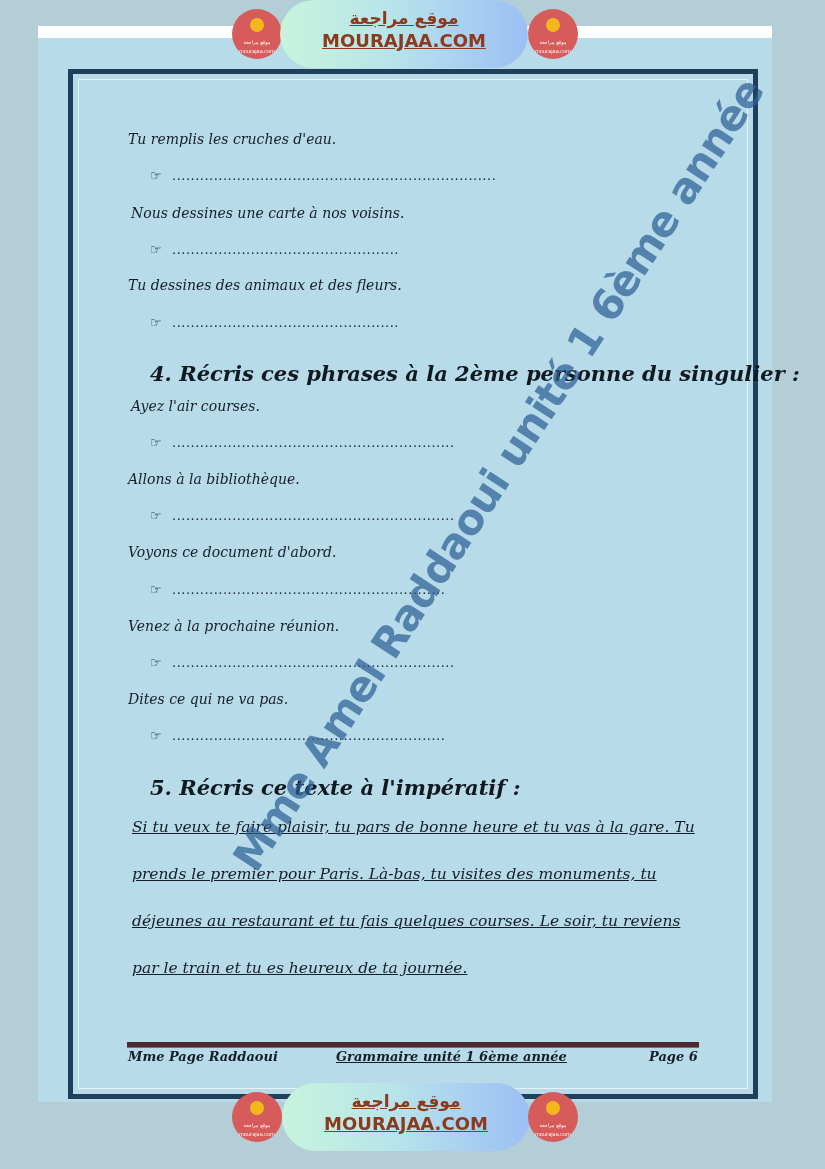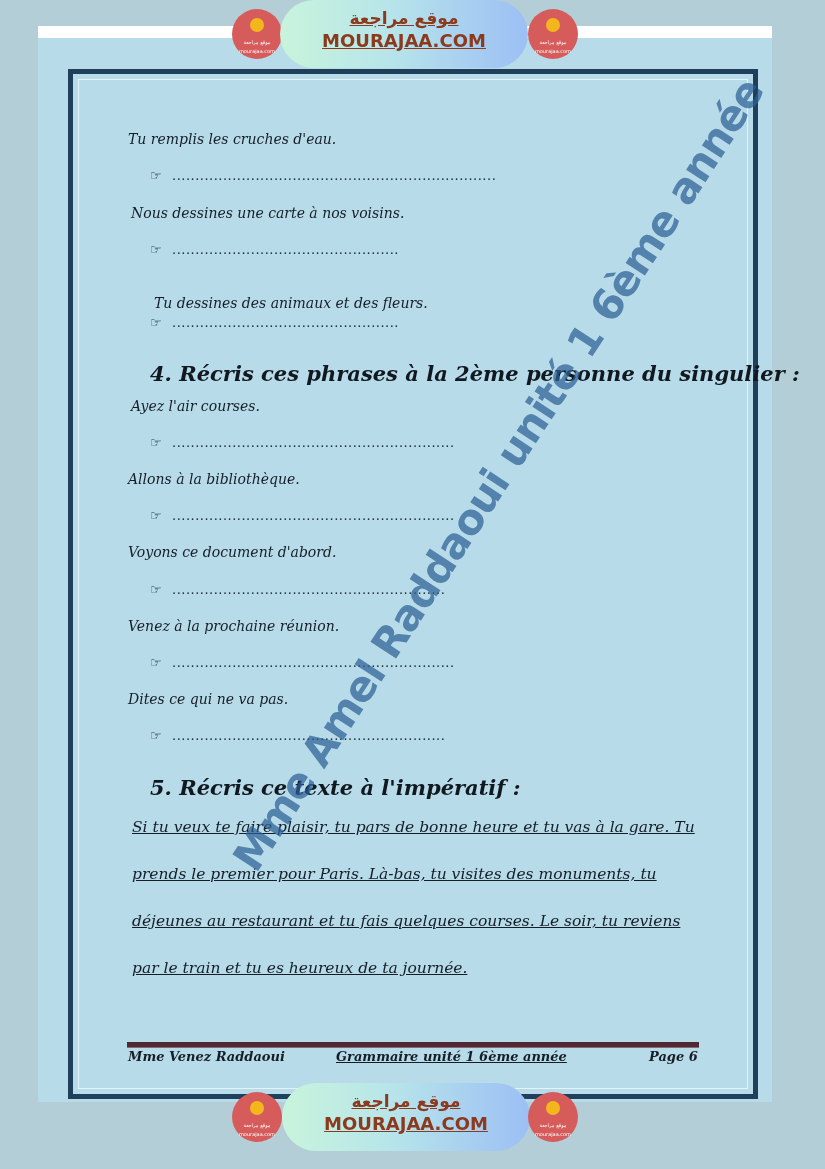--- a/index.html
+++ b/index.html
@@ -59,21 +59,21 @@
 <div class="frame-outer">
     <div class="frame-inner"></div>
   </div>
 
 <div class="line" style="top:131px;">Tu remplis les cruches d'eau.</div>
 <div class="answer" style="top:168px;"><span class="hand">☞</span><span class="dots">......................................................................</span></div>
 
 <div class="line" style="top:205px; left:131px;">Nous dessines une carte à nos voisins.</div>
 <div class="answer" style="top:242px;"><span class="hand">☞</span><span class="dots">.................................................</span></div>
 
-<div class="line" style="top:295px;margin-left:26px;">Tu dessines des animaux et des fleurs.</div>
+<div class="line" style="top:277px;">Tu dessines des animaux et des fleurs.</div>
 <div class="answer" style="top:315px;"><span class="hand">☞</span><span class="dots">.................................................</span></div>
 
 <div class="heading" style="top:361px;">4. Récris ces phrases à la 2ème personne du singulier :</div>
 
 <div class="line" style="top:398px; left:131px;">Ayez l'air courses.</div>
 <div class="answer" style="top:435px;"><span class="hand">☞</span><span class="dots">.............................................................</span></div>
 
 <div class="line" style="top:471px;">Allons à la bibliothèque.</div>
 <div class="answer" style="top:508px;"><span class="hand">☞</span><span class="dots">.............................................................</span></div>
 
@@ -85,21 +85,21 @@
 
 <div class="line" style="top:691px;text-align:right;">Dites ce qui ne va pas.</div>
 <div class="answer" style="top:728px;"><span class="hand">☞</span><span class="dots">...........................................................</span></div>
 
 <div class="heading" style="top:775px;">5. Récris ce texte à l'impératif :</div>
 <div class="para" style="top:804px;">Si tu veux te faire plaisir, tu pars de bonne heure et tu vas à la gare. Tu prends le premier pour Paris. Là-bas, tu visites des monuments, tu déjeunes au restaurant et tu fais quelques courses. Le soir, tu reviens par le train et tu es heureux de ta journée.</div>
 
 <div class="watermark">Mme Amel Raddaoui    unité 1    6ème année</div>
 
 <div class="footer-bar"></div>
-<div class="footer" style="left:128px;">Mme  Venez Raddaoui</div>
+<div class="footer" style="left:128px;">Mme  Page Raddaoui</div>
 <div class="footer" style="left:336px;text-decoration:underline;">Grammaire    unité 1   6ème année</div>
 <div class="footer" style="left:649px;">Page 6</div>
 
 <div class="banner" style="top:0px;">
   <div class="badge" style="left:0;">
     <span class="coin"></span>
     <span class="txt">موقع مراجعة</span>
     <span class="txt">mourajaa.com</span>
   </div>
   <div class="pill">

